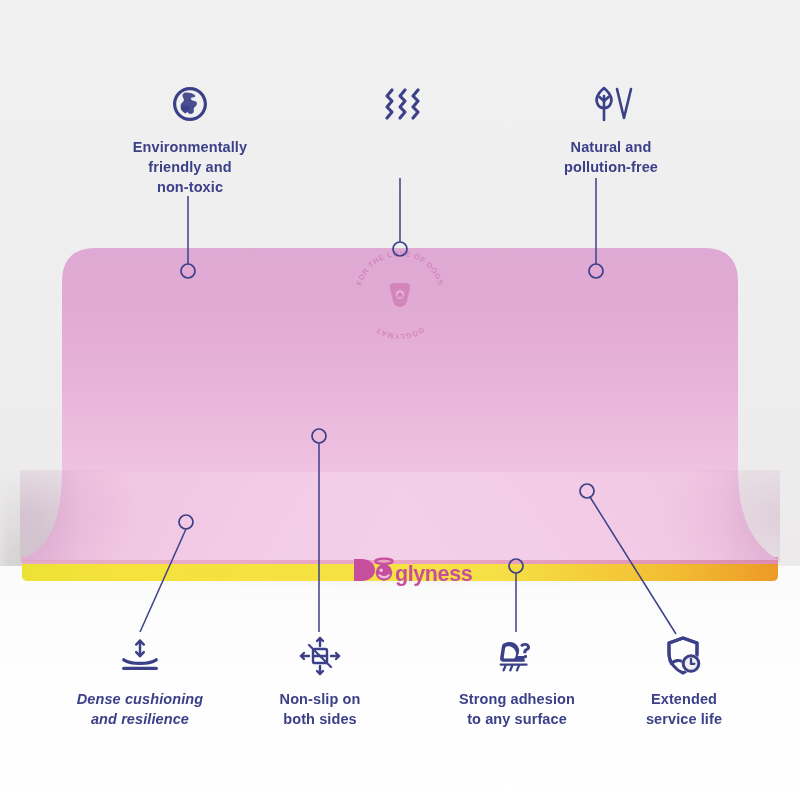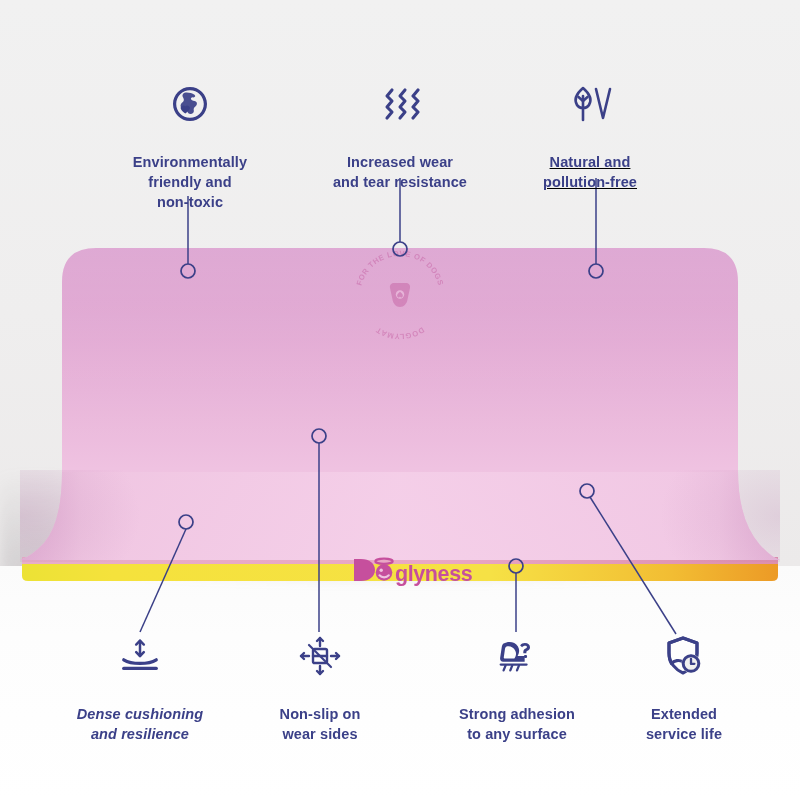--- a/index.html
+++ b/index.html
@@ -53,39 +53,38 @@
 
   
   #callouts { position: absolute; left: 0; top: 0; width: 800px; height: 800px; pointer-events: none; }
 
   
   .feature {
     position: absolute;
     display: flex; flex-direction: column; align-items: center;
     width: 190px;
     text-align: center;
-    gap: 15px;
   }
   .feature .ficon {
     width: 44px; height: 44px;
     display: flex; align-items: center; justify-content: center;
     margin-bottom: 12px;
   }
   .feature .flabel {
     font-size: 14.5px;
     line-height: 1.37;
     font-weight: 700;
     color: #3b4088;
     letter-spacing: .1px;
     white-space: pre-line;
   }
   
   #f-eco      { left:  95px; top:  82px; }
   #f-wear     { left: 305px; top:  82px; }
-  #f-natural  { left: 495px; top:  82px; text-decoration: underline; }
+  #f-natural  { left: 516px; top:  82px; }
   
   #f-cushion  { left:  45px; top: 634px; font-style: italic; }
   #f-nonslip  { left: 225px; top: 634px; }
   #f-adhesion { left: 422px; top: 634px; }
   #f-service  { left: 589px; top: 634px; }
 </style>
 </head>
 <body>
 
 <div id="stage">
@@ -247,22 +246,20 @@
   </div>
 
   <div class="feature" id="f-wear">
     <div class="ficon">
       <svg width="40" height="40" viewBox="0 0 40 40" xmlns="http://www.w3.org/2000/svg" fill="none" stroke="#3b4088" stroke-width="3.1" stroke-linecap="round" stroke-linejoin="round">
         <path d="M12 6 L7 12 L12 17 L7 23 L12 28 L7 34"></path>
         <path d="M25 6 L20 12 L25 17 L20 23 L25 28 L20 34"></path>
         <path d="M38 6 L33 12 L38 17 L33 23 L38 28 L33 34"></path>
       </svg>
     </div>
-    <div class="flabel">Increased wear
-and tear resistance</div>
   </div>
 
   <div class="feature" id="f-natural">
     <div class="ficon">
       <svg width="44" height="40" viewBox="0 0 44 40" xmlns="http://www.w3.org/2000/svg">
         <g fill="none" stroke="#3b4088" stroke-width="2.6" stroke-linecap="round" stroke-linejoin="round">
           <path d="M15 4 C8 10 6 16 9 21 C11.4 25 18.6 25 21 21 C24 16 22 10 15 4 Z"></path>
           <line x1="15" y1="12" x2="15" y2="36"></line>
           <line x1="15" y1="17" x2="10.5" y2="13"></line>
           <line x1="15" y1="17" x2="19.5" y2="13"></line>
@@ -302,21 +299,21 @@
           <path d="M19 36 L22 39 L25 36"></path>
           <line x1="3" y1="21" x2="11" y2="21"></line>
           <path d="M6 18 L3 21 L6 24"></path>
           <line x1="33" y1="21" x2="41" y2="21"></line>
           <path d="M38 18 L41 21 L38 24"></path>
           <line x1="11" y1="10" x2="33" y2="32" stroke-width="2.2"></line>
         </g>
       </svg>
     </div>
     <div class="flabel">Non-slip on
-wear sides</div>
+both sides</div>
   </div>
 
   <div class="feature" id="f-service">
     <div class="ficon">
       <svg width="42" height="42" viewBox="0 0 42 42" xmlns="http://www.w3.org/2000/svg">
         <path d="M20 3 L34 8 L34 18 C34 22 32.5 25.6 30 28.4 C27.4 25.8 23.2 25.2 20 27 C16.2 24.4 11 25.4 8.6 28.8
                  C6.9 26.2 6 22.4 6 18 L6 8 Z" fill="none" stroke="#3b4088" stroke-width="3.1" stroke-linejoin="round"></path>
         <path d="M20 3 L34 8 L34 18 C34 28 27 35 20 38 C13 35 6 28 6 18 L6 8 Z" fill="none" stroke="#3b4088" stroke-width="3.1" stroke-linejoin="round"></path>
         <circle cx="28" cy="28.5" r="9.5" fill="#f0efef"></circle>
         <circle cx="28" cy="28.5" r="7.8" fill="none" stroke="#3b4088" stroke-width="3"></circle>

